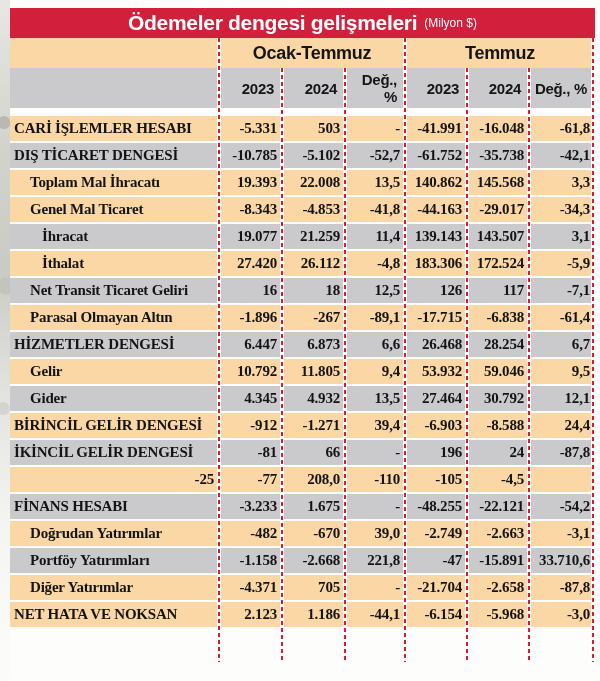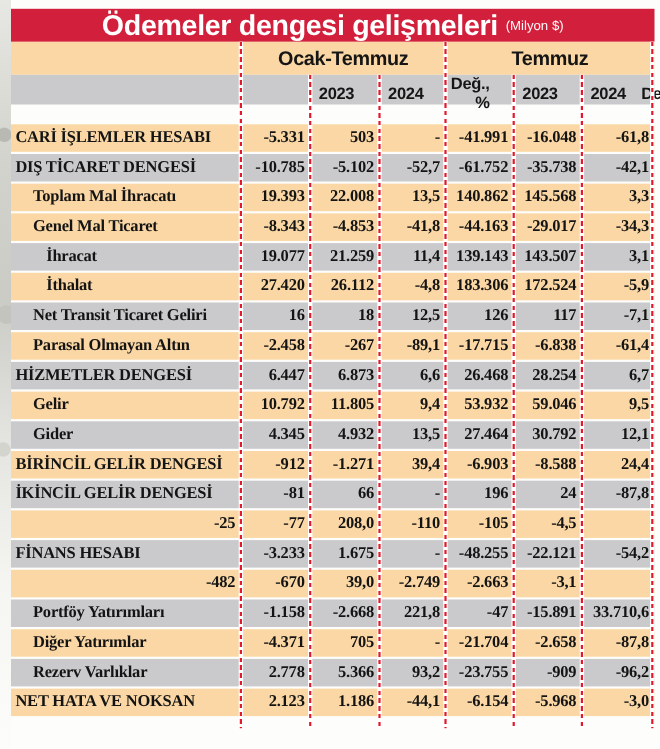--- a/index.html
+++ b/index.html
@@ -22,45 +22,44 @@
     position:absolute;left:10px;top:8px;
     width:585px;height:654px;
   }
   .title-bar{
     height:30px;
     background:#D2203C;
     display:flex;align-items:center;justify-content:center;gap:7px;
     color:#fff;
   }
   .title-text{
-    font-weight:bold;font-size:26px;letter-spacing:-0.3px;
+    font-weight:bold;font-size:21px;letter-spacing:-0.3px;
   }
   .title-unit{
     font-size:12px;font-weight:normal;opacity:0.97;
   }
   .group-header{
     height:30px;background:#FAD7A4;
     display:grid;grid-template-columns:209px 186px 190px;
     align-items:center;
   }
   .group-label{
     text-align:center;font-weight:bold;font-size:18px;color:#151515;
     letter-spacing:-0.3px;
   }
   .sub-header{
-    height:27px;background:#CACACC;
+    height:40px;background:#CACACC;
     display:grid;grid-template-columns:209px 63px 63px 60px 62px 62px 66px;
     align-items:center;
-    padding-left:48px;
   }
   .sub-header .col-h{
     text-align:right;padding-right:8px;
     font-weight:bold;font-size:15px;color:#151515;letter-spacing:-0.3px;
   }
-  .rows{margin-top:18px;}
+  .rows{margin-top:8px;}
   .row{
     display:grid;grid-template-columns:209px 63px 63px 60px 62px 62px 66px;
     height:25px;margin-bottom:2px;align-items:center;
   }
   .row.peach{background:#FAD7A4;}
   .row.gray{background:#CACACC;}
   .cell{
     font-family:"Liberation Serif",serif;
     font-weight:bold;font-size:15px;color:#141414;
     white-space:nowrap;letter-spacing:-0.2px;
@@ -165,21 +164,21 @@
           <div class="cell label lv1">Net Transit Ticaret Geliri</div>
           <div class="cell num">16</div>
           <div class="cell num">18</div>
           <div class="cell num">12,5</div>
           <div class="cell num">126</div>
           <div class="cell num">117</div>
           <div class="cell num">-7,1</div>
         </div>
         <div class="row peach">
           <div class="cell label lv1">Parasal Olmayan Altın</div>
-          <div class="cell num">-2.458</div>
+          <div class="cell num">-1.896</div>
           <div class="cell num">-267</div>
           <div class="cell num">-89,1</div>
           <div class="cell num">-17.715</div>
           <div class="cell num">-6.838</div>
           <div class="cell num">-61,4</div>
         </div>
         <div class="row gray">
           <div class="cell label lv0">HİZMETLER DENGESİ</div>
           <div class="cell num">6.447</div>
           <div class="cell num">6.873</div>
@@ -235,20 +234,21 @@
         <div class="row gray">
           <div class="cell label lv0">FİNANS HESABI</div>
           <div class="cell num">-3.233</div>
           <div class="cell num">1.675</div>
           <div class="cell num">-</div>
           <div class="cell num">-48.255</div>
           <div class="cell num">-22.121</div>
           <div class="cell num">-54,2</div>
         </div>
         <div class="row peach">
+          <div class="cell label lv1">Doğrudan Yatırımlar</div>
           <div class="cell num">-482</div>
           <div class="cell num">-670</div>
           <div class="cell num">39,0</div>
           <div class="cell num">-2.749</div>
           <div class="cell num">-2.663</div>
           <div class="cell num">-3,1</div>
         </div>
         <div class="row gray">
           <div class="cell label lv1">Portföy Yatırımları</div>
           <div class="cell num">-1.158</div>
@@ -259,29 +259,20 @@
           <div class="cell num">33.710,6</div>
         </div>
         <div class="row peach">
           <div class="cell label lv1">Diğer Yatırımlar</div>
           <div class="cell num">-4.371</div>
           <div class="cell num">705</div>
           <div class="cell num">-</div>
           <div class="cell num">-21.704</div>
           <div class="cell num">-2.658</div>
           <div class="cell num">-87,8</div>
-        </div>
-        <div class="row gray">
-          <div class="cell label lv1">Rezerv Varlıklar</div>
-          <div class="cell num">2.778</div>
-          <div class="cell num">5.366</div>
-          <div class="cell num">93,2</div>
-          <div class="cell num">-23.755</div>
-          <div class="cell num">-909</div>
-          <div class="cell num">-96,2</div>
         </div>
         <div class="row peach">
           <div class="cell label lv0">NET HATA VE NOKSAN</div>
           <div class="cell num">2.123</div>
           <div class="cell num">1.186</div>
           <div class="cell num">-44,1</div>
           <div class="cell num">-6.154</div>
           <div class="cell num">-5.968</div>
           <div class="cell num">-3,0</div>
         </div>

